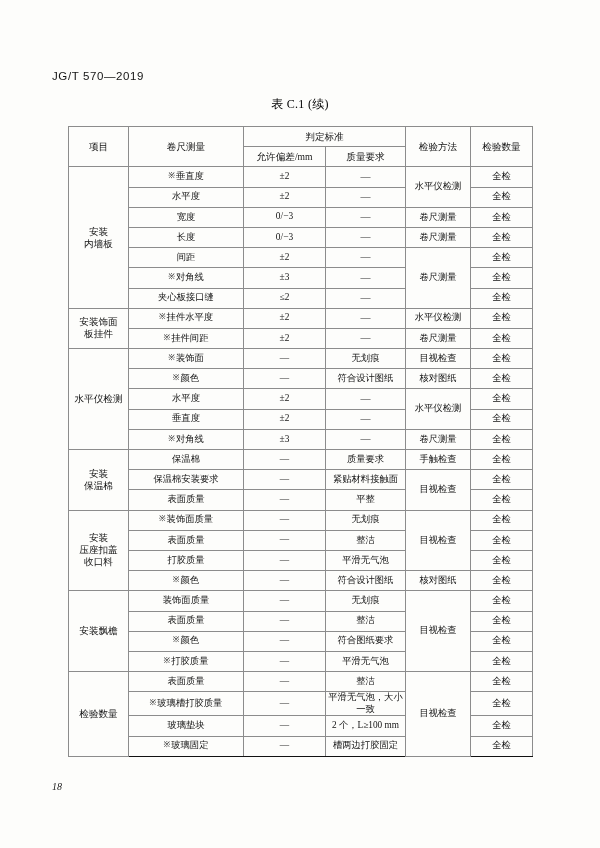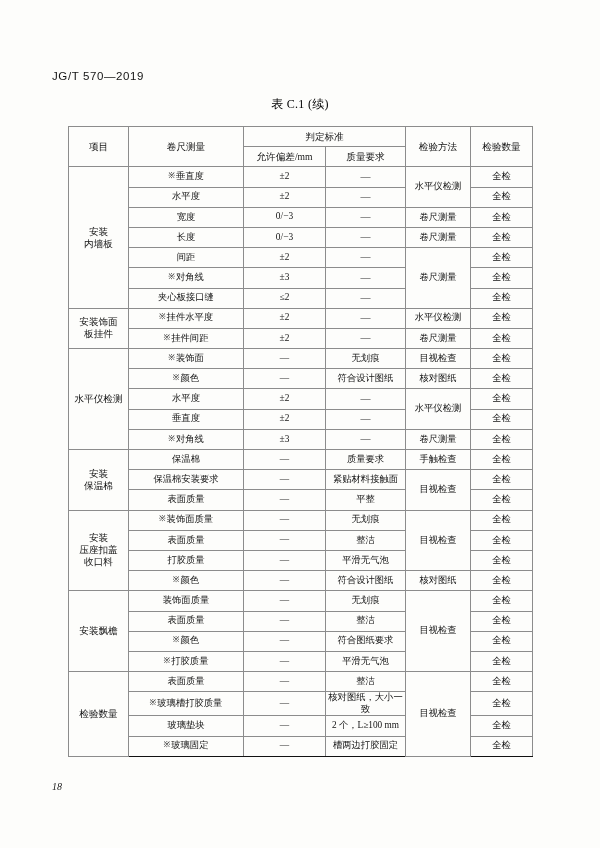--- a/index.html
+++ b/index.html
@@ -321,21 +321,21 @@
             <td class="leftcol group-cell" rowspan="4">检验数量</td>
             <td>表面质量</td>
             <td class="num dash">—</td>
             <td>整洁</td>
             <td rowspan="4">目视检查</td>
             <td class="rightcol">全检</td>
           </tr>
           <tr>
             <td><span class="star">※</span>玻璃槽打胶质量</td>
             <td class="num dash">—</td>
-            <td>核对图纸，大小一致</td>
+            <td>平滑无气泡，大小一致</td>
             <td class="rightcol">全检</td>
           </tr>
           <tr>
             <td>玻璃垫块</td>
             <td class="num dash">—</td>
             <td>2 个，L≥100 mm</td>
             <td class="rightcol">全检</td>
           </tr>
           <tr class="lastrow">
             <td><span class="star">※</span>玻璃固定</td>

